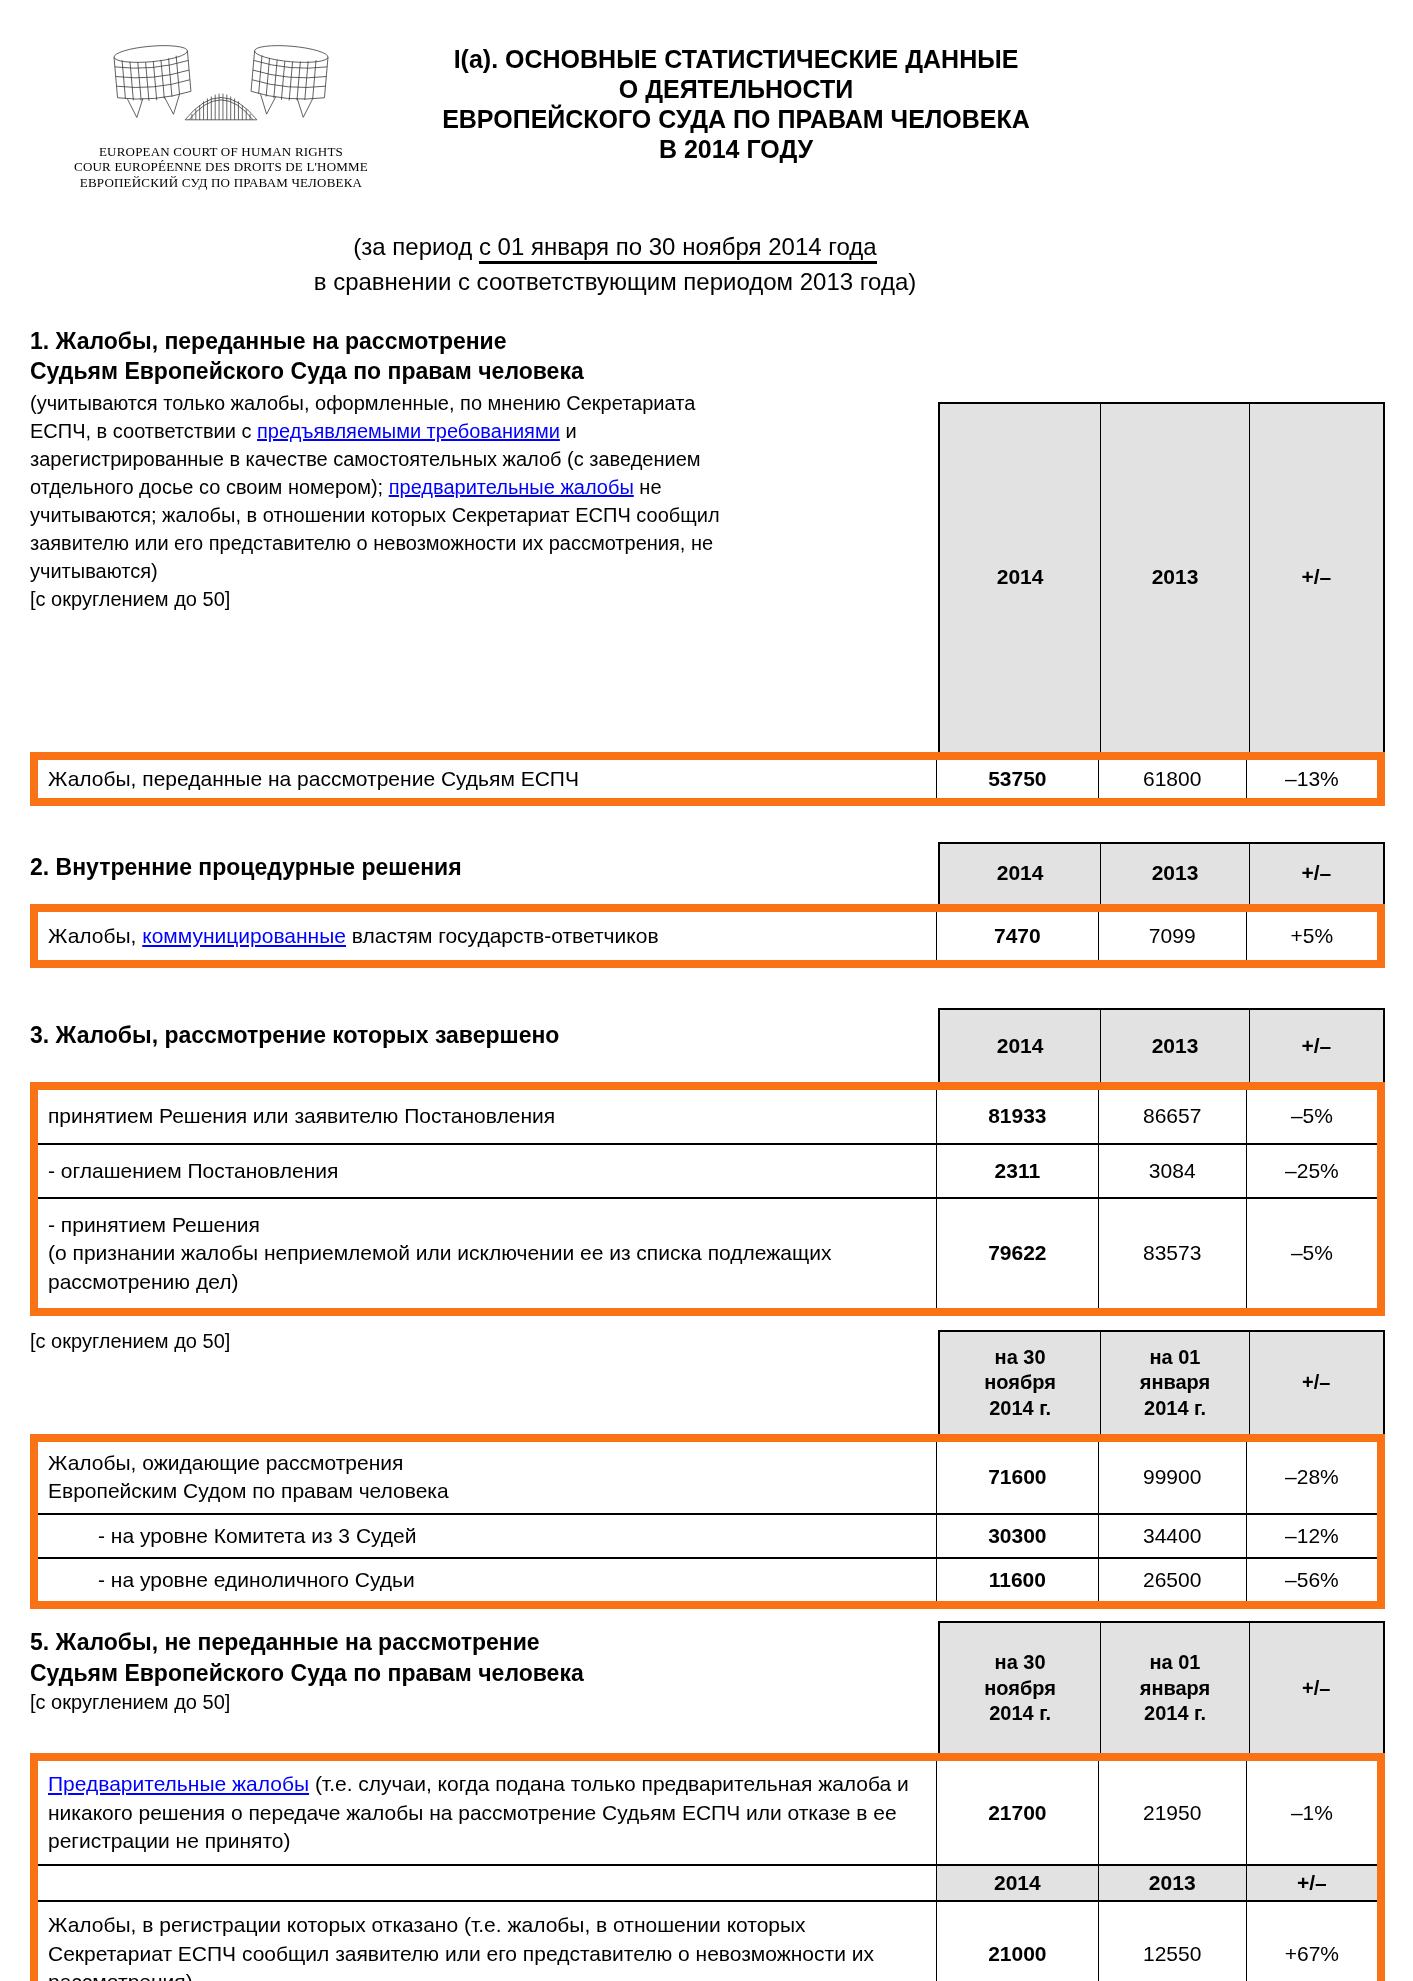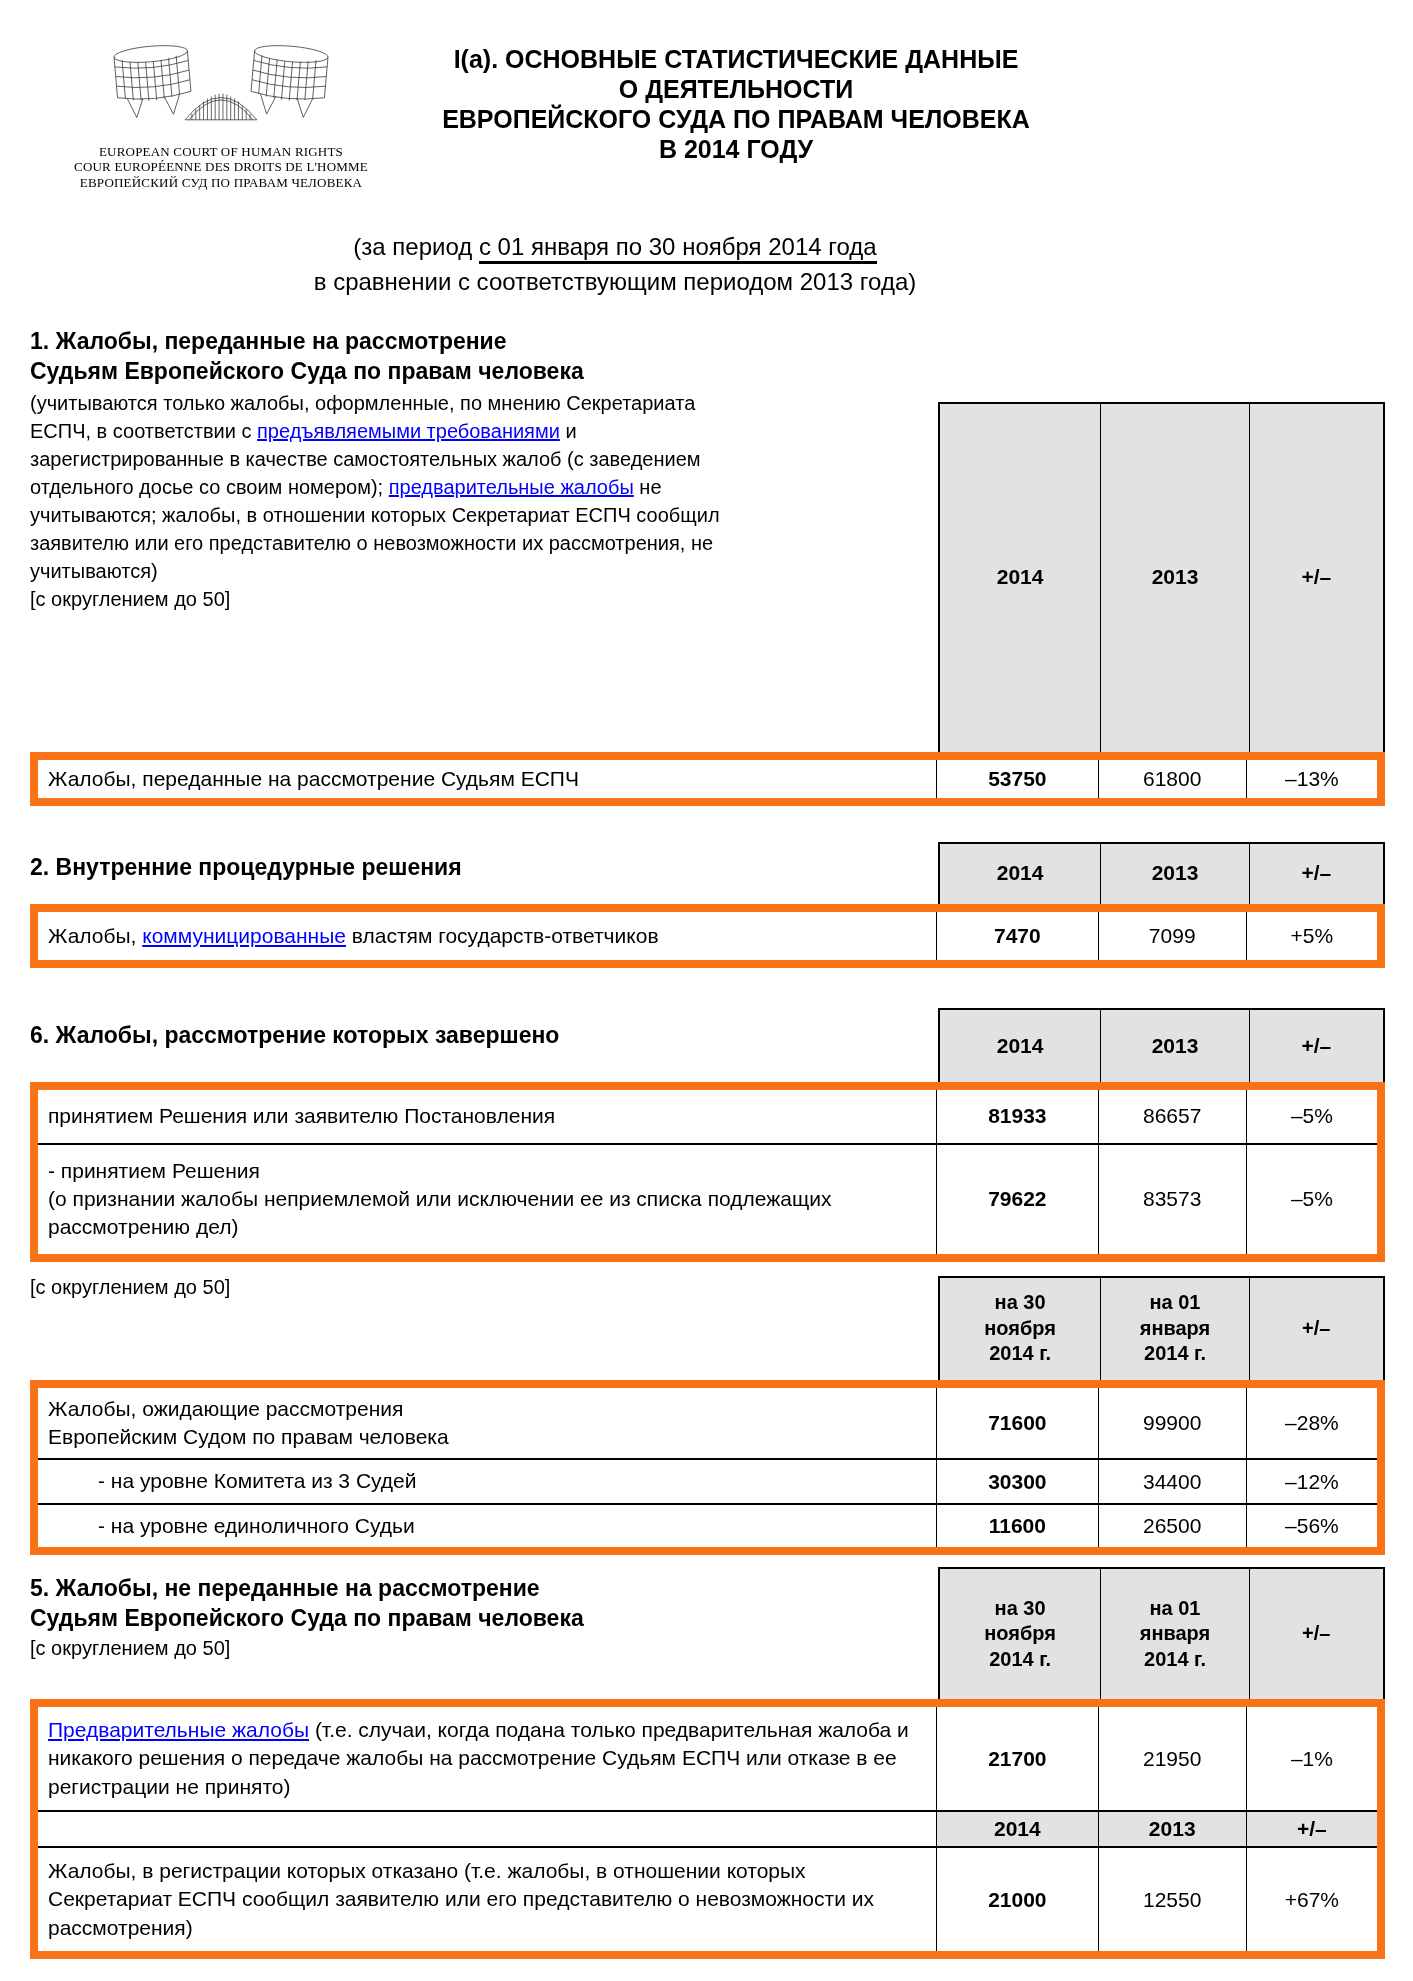--- a/index.html
+++ b/index.html
@@ -187,21 +187,21 @@
       <td class="num">7099</td>
       <td class="num">+5%</td>
     </tr>
   </tbody>
     </table>
 </div>
 
 <div class="sec s3">
   <div class="sec-top">
     <div class="sec-left">
-      <div class="sec-heading">6. Жалобы, рассмотрение которых завершено</div>
+      <div class="sec-heading">3. Жалобы, рассмотрение которых завершено</div>
     </div>
     <div class="htab">
       <table>
           <colgroup>
             <col style="width:36.4%">
             <col style="width:33.3%">
             <col style="width:30.3%">
           </colgroup>
         <tbody>
             <tr>
@@ -219,20 +219,26 @@
         <col style="width:12%">
         <col style="width:11%">
         <col style="width:10%">
       </colgroup>
     <tbody>
         <tr>
       <td class="lab">принятием Решения или заявителю Постановления</td>
       <td class="num b">81933</td>
       <td class="num">86657</td>
       <td class="num">–5%</td>
+    </tr>
+    <tr>
+      <td class="lab">- оглашением Постановления</td>
+      <td class="num b">2311</td>
+      <td class="num">3084</td>
+      <td class="num">–25%</td>
     </tr>
     <tr>
       <td class="lab">- принятием Решения
 (о признании жалобы неприемлемой  или исключении ее из списка подлежащих рассмотрению дел)</td>
       <td class="num b">79622</td>
       <td class="num">83573</td>
       <td class="num">–5%</td>
     </tr>
   </tbody>
     </table>

